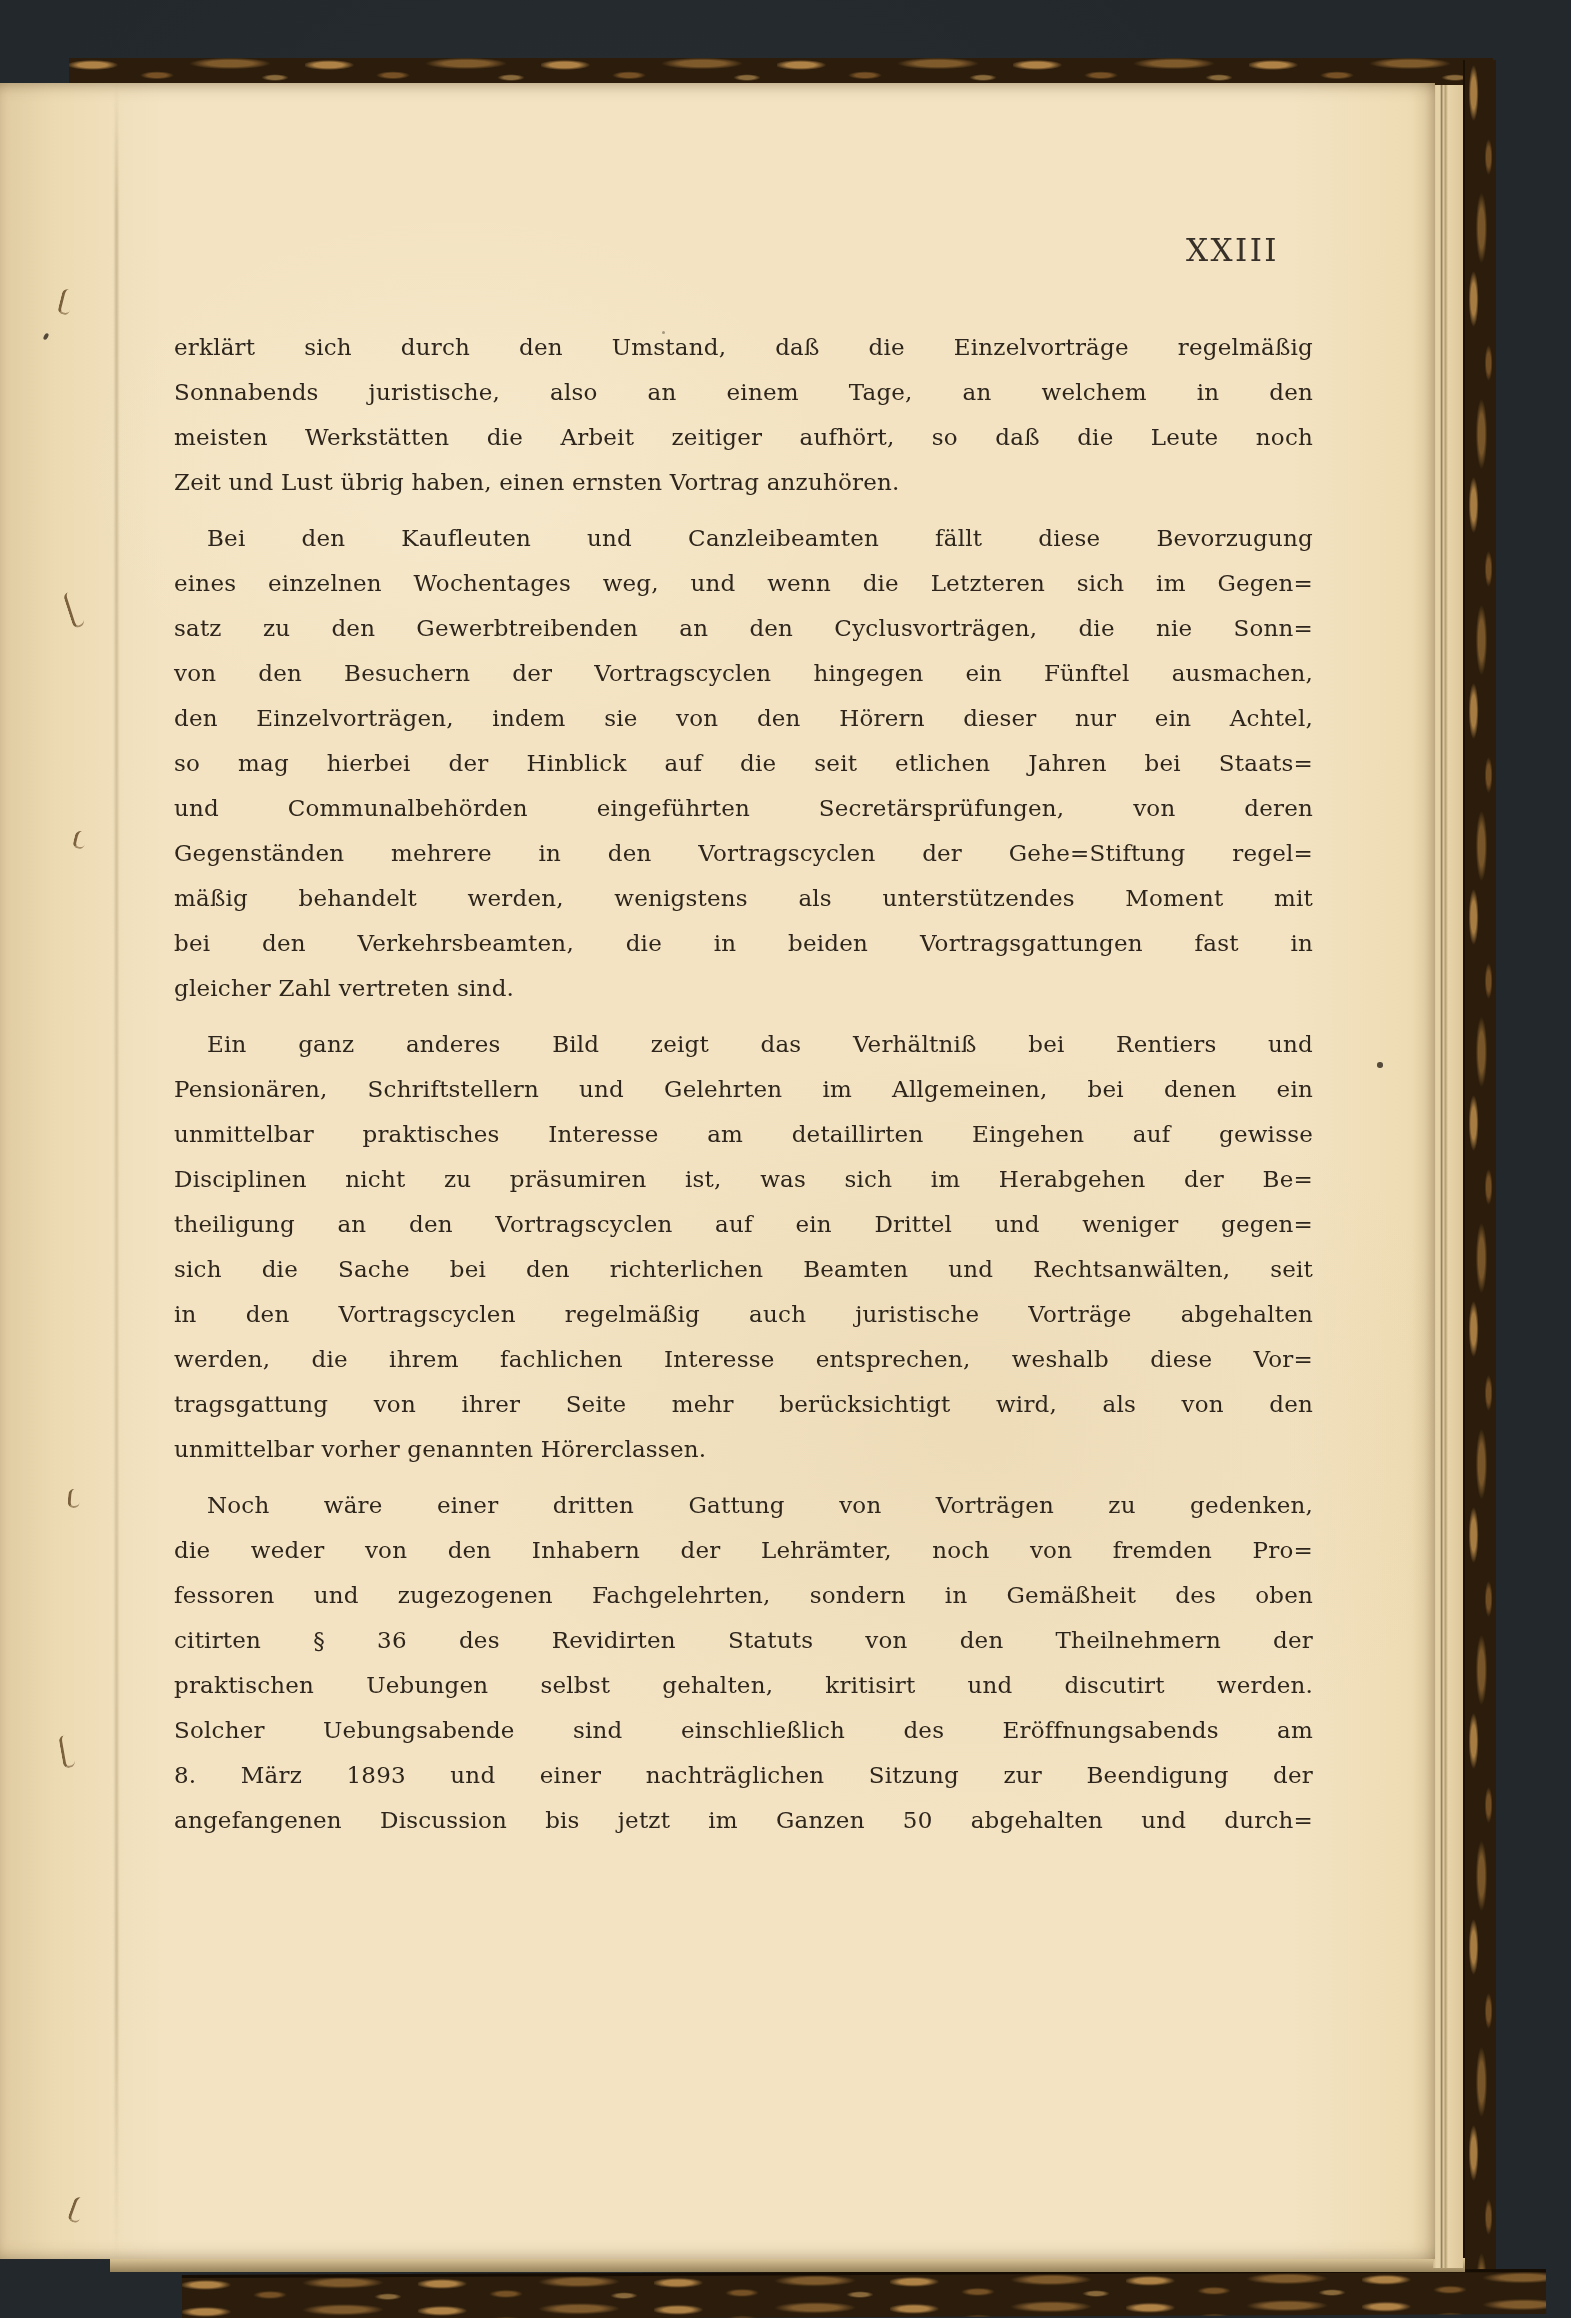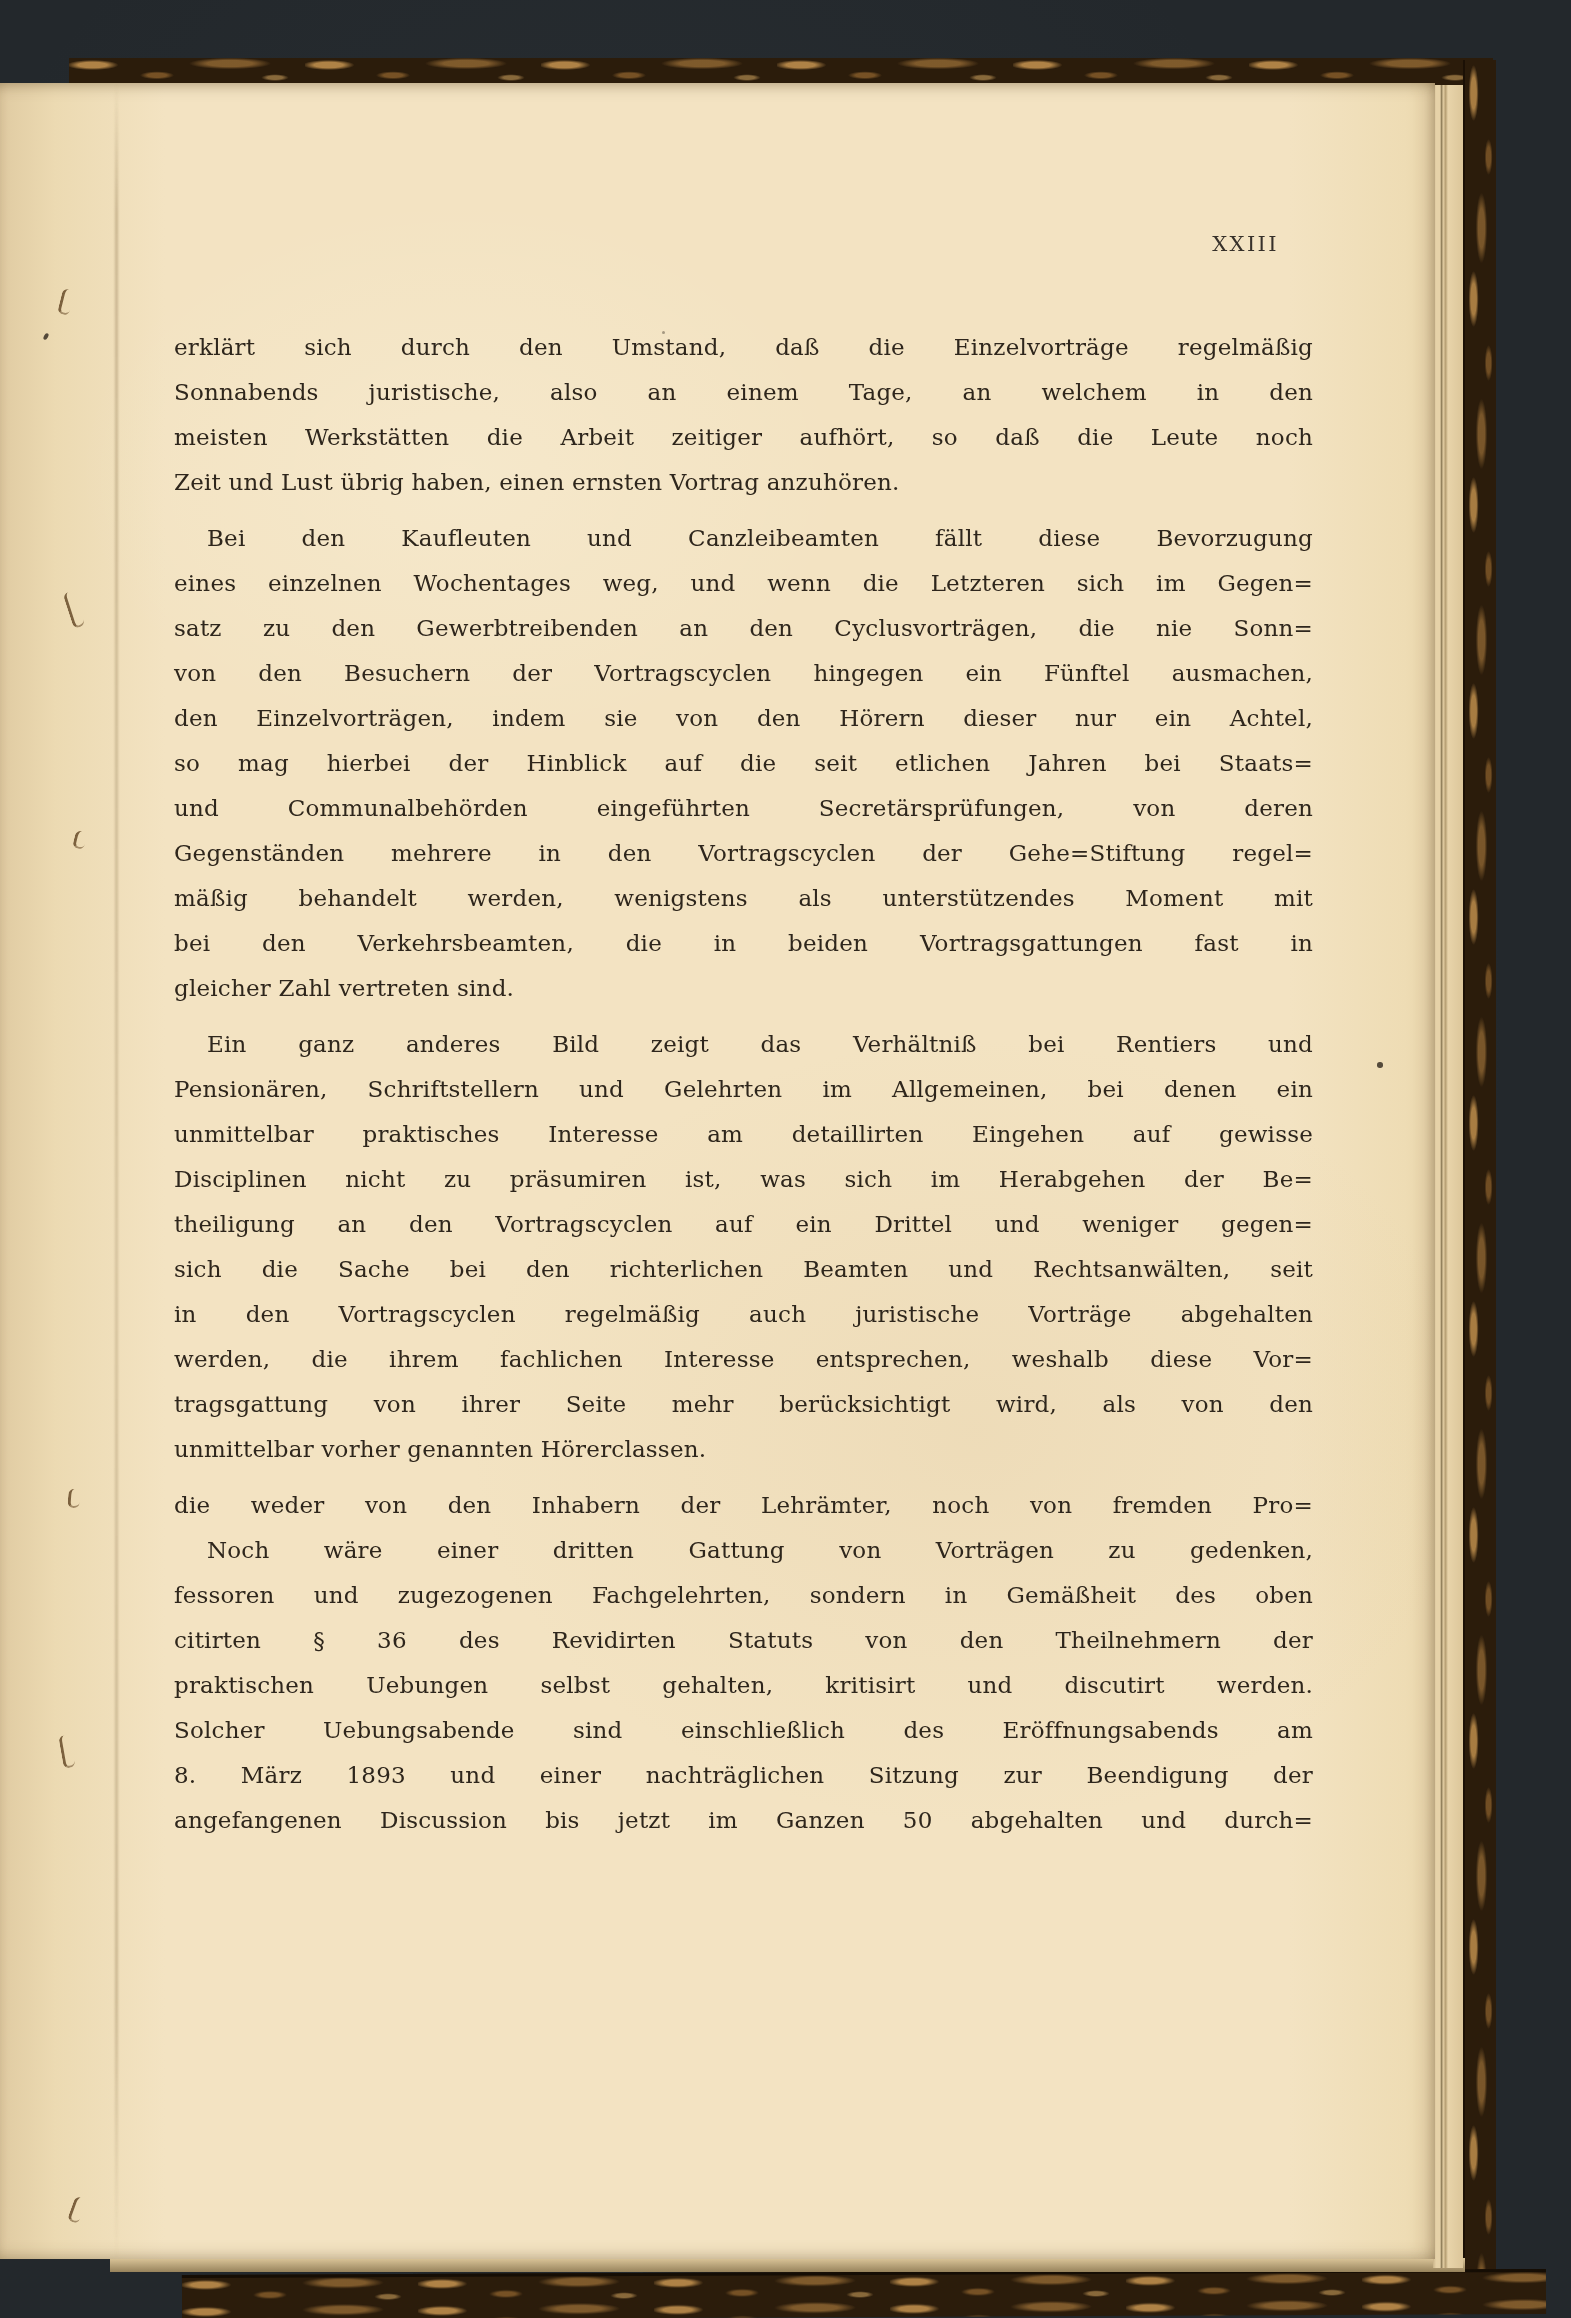--- a/index.html
+++ b/index.html
@@ -59,21 +59,21 @@
   }
   .crease{
     position:absolute;left:115px;top:0;width:3.1px;height:100%;
     background:linear-gradient(180deg,
       rgba(124,98,58,0) 0%, rgba(124,98,58,.32) 6%,
       rgba(124,98,58,.22) 55%, rgba(124,98,58,.30) 88%, rgba(124,98,58,0) 100%);
     filter:blur(0.8px);
   }
   .page-number{
     position:absolute;top:149px;right:156px;
-    font-size:21px;letter-spacing:2.4px;color:#37312a;
+    font-size:31px;letter-spacing:2.4px;color:#37312a;
   }
   .text-block{position:absolute;left:174px;top:242px;width:1139px;}
   .para + .para{margin-top:11px;}
   .line{
     font-size:23px;line-height:45px;white-space:normal;
     text-align:left;letter-spacing:0.2px;
   }
   .line.j{text-align:justify;text-align-last:justify;}
   .para.indent .line.first{padding-left:33px;}
   
@@ -147,22 +147,22 @@
           <div class="line j">unmittelbar praktisches Interesse am detaillirten Eingehen auf gewisse</div>
           <div class="line j">Disciplinen nicht zu präsumiren ist, was sich im Herabgehen der Be=</div>
           <div class="line j">theiligung an den Vortragscyclen auf ein Drittel und weniger gegen=</div>
           <div class="line j">sich die Sache bei den richterlichen Beamten und Rechtsanwälten, seit</div>
           <div class="line j">in den Vortragscyclen regelmäßig auch juristische Vorträge abgehalten</div>
           <div class="line j">werden, die ihrem fachlichen Interesse entsprechen, weshalb diese Vor=</div>
           <div class="line j">tragsgattung von ihrer Seite mehr berücksichtigt wird, als von den</div>
           <div class="line">unmittelbar vorher genannten Hörerclassen.</div>
         </div>
         <div class="para indent">
+          <div class="line j first">Noch wäre einer dritten Gattung von Vorträgen zu gedenken,</div>
           <div class="line j">die weder von den Inhabern der Lehrämter, noch von fremden Pro=</div>
-          <div class="line j first">Noch wäre einer dritten Gattung von Vorträgen zu gedenken,</div>
           <div class="line j">fessoren und zugezogenen Fachgelehrten, sondern in Gemäßheit des oben</div>
           <div class="line j">citirten § 36 des Revidirten Statuts von den Theilnehmern der</div>
           <div class="line j">praktischen Uebungen selbst gehalten, kritisirt und discutirt werden.</div>
           <div class="line j">Solcher Uebungsabende sind einschließlich des Eröffnungsabends am</div>
           <div class="line j">8. März 1893 und einer nachträglichen Sitzung zur Beendigung der</div>
           <div class="line j">angefangenen Discussion bis jetzt im Ganzen 50 abgehalten und durch=</div>
         </div>
       </div>
   </div>
 

